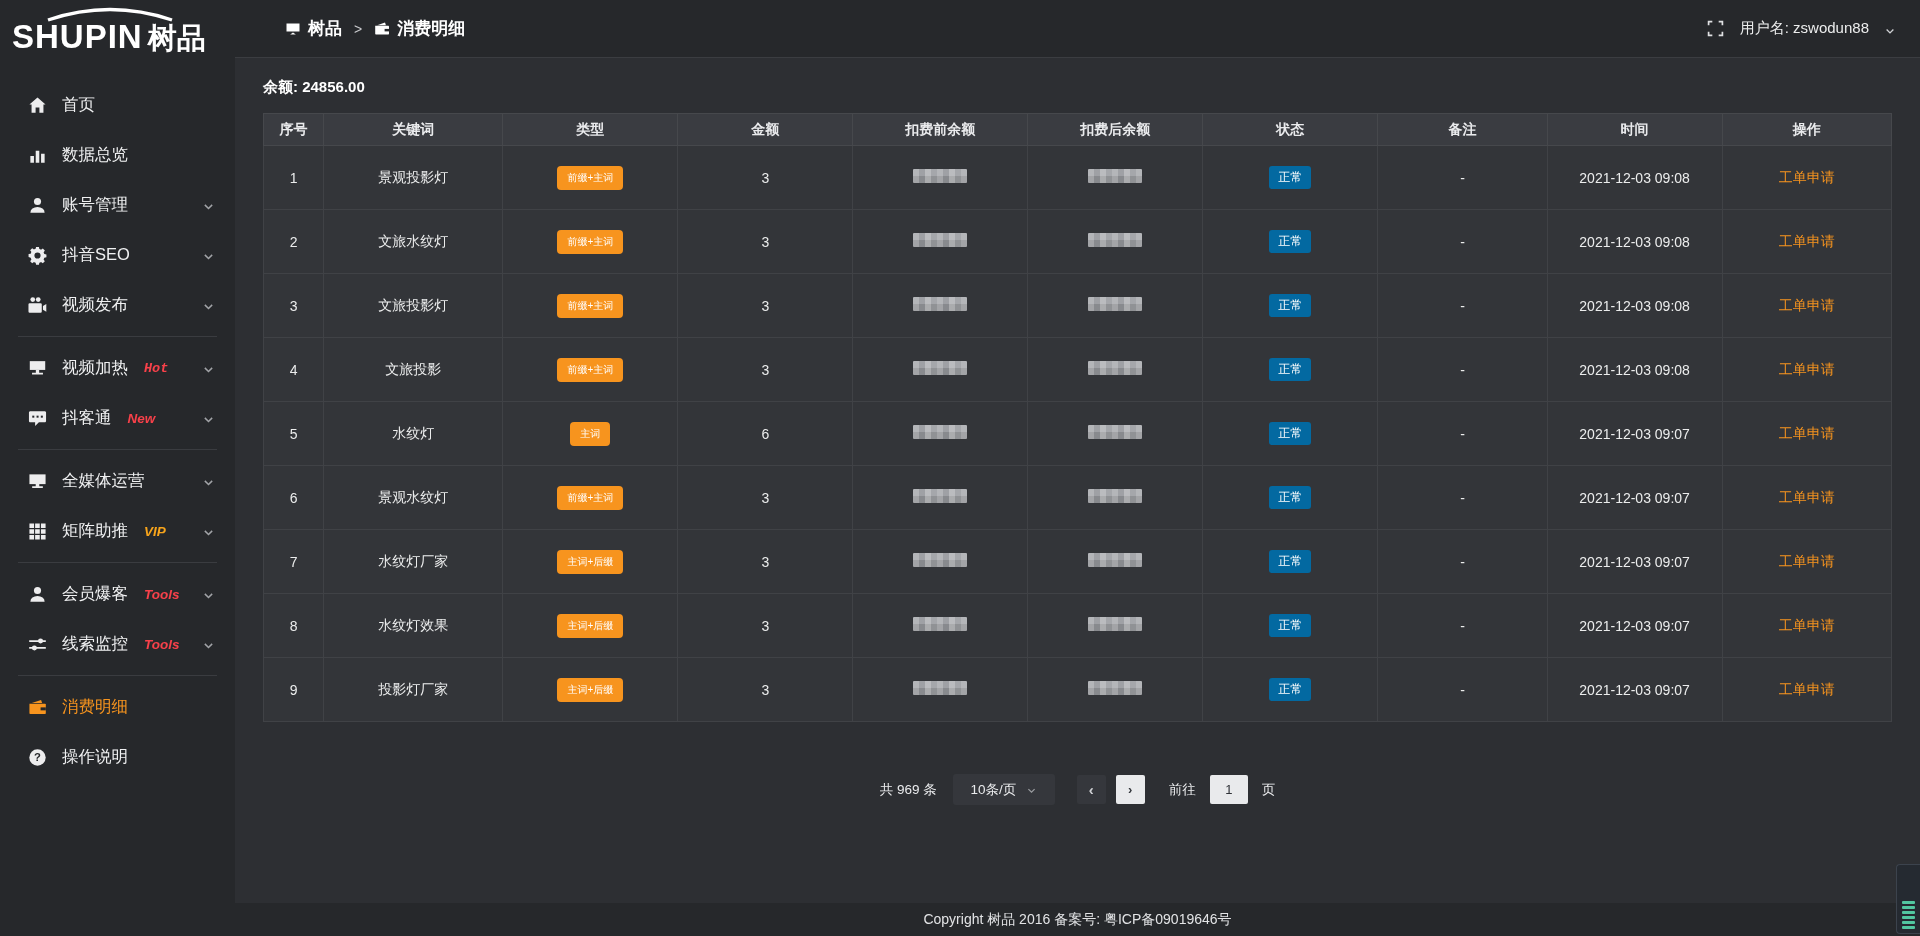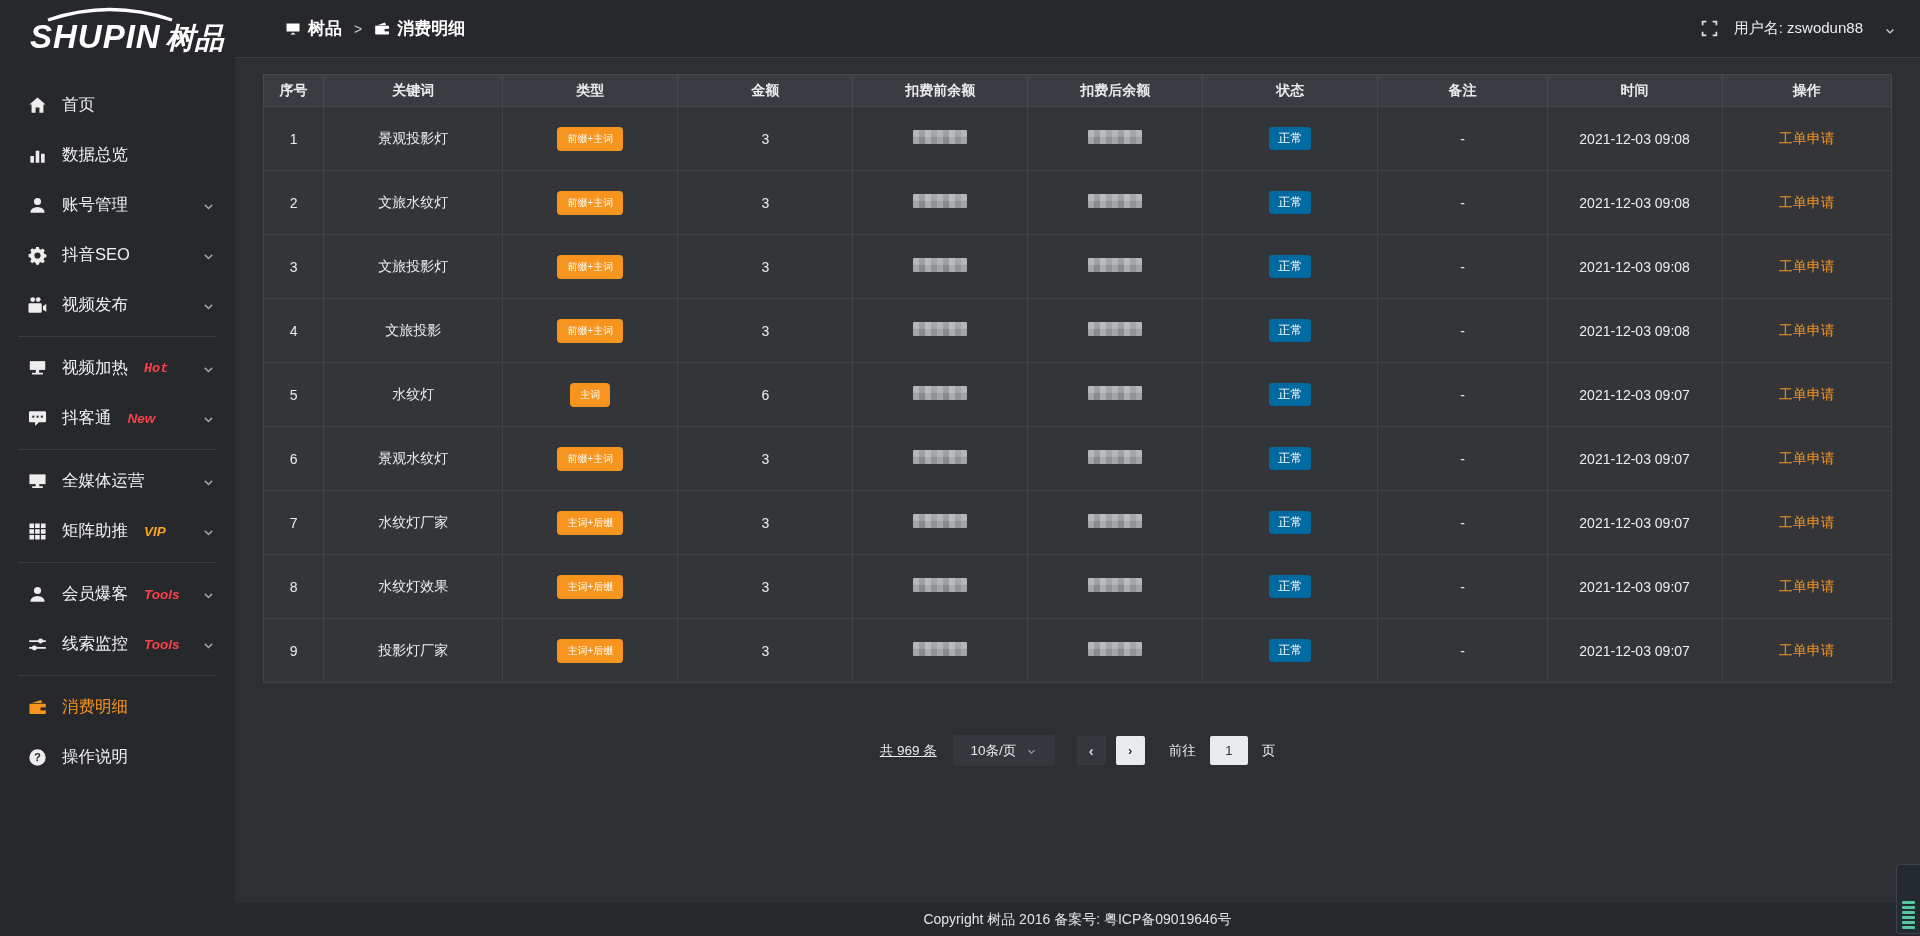--- a/index.html
+++ b/index.html
@@ -2,21 +2,21 @@
 <html><head>
 <meta charset="utf-8">
 <style>
   * { margin:0; padding:0; box-sizing:border-box; }
   html,body { width:1920px; height:936px; overflow:hidden; }
   body { font-family:"Liberation Sans","DejaVu Sans",sans-serif; background:#2d2f33; color:#eceded; }
   .app { display:flex; width:100%; height:100%; }
 
   
   .sidebar { width:235px; flex:none; background:#26282b; display:flex; flex-direction:column; }
-  .logo { position:relative; height:66px; padding:18px 10px 0 30px; white-space:nowrap;font-style:italic; }
+  .logo { position:relative; height:66px; padding:18px 10px 0 12px; white-space:nowrap; }
   .logo-arc { position:absolute; top:6px; left:44px; }
   .logo .en { font-size:33px; font-weight:800; color:#fff; letter-spacing:1px; }
   .logo .cn { font-size:29px; font-weight:800; color:#fff; margin-left:5px; }
   .side-nav { margin-top:14px; flex:1; }
   .side-item { position:relative; height:50px; display:flex; align-items:center; padding-left:28px; color:#f0f1f2; cursor:pointer; }
   .side-item .ic { width:19px; height:19px; display:inline-flex; margin-right:15px; color:#ededee; }
   .side-item .ic svg { width:100%; height:100%; fill:currentColor; }
   .side-item .lbl { font-size:16.5px; }
   .side-item .tag { font-size:13.5px; font-weight:bold; font-style:italic; margin-left:16px; }
   .side-item .chev { position:absolute; right:20px; width:13px; height:13px; color:#a2a4a8; }
@@ -28,42 +28,42 @@
   
   .right { flex:1; display:flex; flex-direction:column; min-width:0; }
   .topbar { height:58px; flex:none; background:#26282b; border-bottom:1px solid #3b3d41; display:flex; align-items:center; justify-content:space-between; padding:0 24px 0 50px; }
   .breadcrumb { display:flex; align-items:center; font-size:17px; color:#ffffff; font-weight:bold; }
   .breadcrumb .bic { width:16px; height:16px; display:inline-flex; margin-right:7px; color:#fff; }
   .breadcrumb .bic svg { width:100%; height:100%; fill:currentColor; }
   .breadcrumb .sep { margin:0 12px; font-size:14px; color:#c9cacd; font-weight:normal; }
   .top-right { display:flex; align-items:center; gap:16px; font-size:15px; color:#eceded; }
   .fs-icon { width:17px; height:17px; display:inline-flex; color:#dfe0e2; cursor:pointer; }
   .fs-icon svg { width:100%; height:100%; }
-  .user-box { display:flex; align-items:center; gap:21px; cursor:pointer; }
+  .user-box { display:flex; align-items:center; gap:15px; cursor:pointer; }
   .user-box .chev { width:12px; height:12px; color:#cfd1d4; }
   .user-box .chev svg { width:100%; height:100%; }
 
   
   main { flex:1; display:flex; flex-direction:column; padding:0 28px; min-height:0; }
   .balance { margin-top:20px; font-size:15px; font-weight:bold; color:#ffffff; }
   table { margin-top:16px; width:100%; border-collapse:collapse; table-layout:fixed; }
   thead th { background:#3a3c41; height:32px; font-size:14px; font-weight:bold; color:#eaebed; border:1px solid #46484c; }
   tbody td { background:#333539; height:64px; text-align:center; font-size:14px; color:#eceded; border:1px solid #404246; }
   .type-badge { display:inline-block; background:#f7941e; color:#fff; font-size:10px; padding:5px 10px; border-radius:4px; }
   .status-badge { display:inline-block; background:#0369a1; color:#fff; font-size:12px; padding:3px 9px; border-radius:3px; }
   .mosaic { display:inline-block; width:54px; height:14px; border-radius:1px;
     background-image:
       repeating-linear-gradient(90deg, rgba(255,255,255,.30) 0 6px, rgba(255,255,255,.10) 6px 12px, rgba(255,255,255,.36) 12px 18px, rgba(255,255,255,.16) 18px 24px),
       repeating-linear-gradient(0deg, #7b7d81 0 7px, #94969b 7px 14px);
   }
   .action-link { color:#f7941e; cursor:pointer; }
 
   
   .pagination { margin-top:52px; display:flex; align-items:center; justify-content:center; gap:6px; font-size:13.5px; color:#eaebed; }
-  .pg-total { margin-right:10px;text-decoration:underline; }
+  .pg-total { margin-right:10px; }
   .page-size { display:flex; align-items:center; justify-content:center; gap:10px; width:102px; height:31px; background:#35373c; border-radius:3px; cursor:pointer; margin-right:14px; }
   .page-size .chev { width:11px; height:11px; color:#9a9ca0; }
   .page-size .chev svg { width:100%; height:100%; }
   .pager { min-width:29px; height:29px; display:inline-flex; align-items:center; justify-content:center; background:#e9eaec; color:#33363b; border:none; border-radius:2px; font-size:13px; font-weight:bold; margin:0 2px; cursor:pointer; font-family:inherit; }
   .pager.prev { background:#35373c; color:#cfd1d4; font-size:15px; }
   .pager.active { background:#f7941e; color:#fff; }
   .pager.more { font-size:10px; letter-spacing:1px; }
   .goto-label { margin-left:16px; }
   .goto-input { width:38px; height:29px; background:#e9eaec; border:none; border-radius:2px; text-align:center; color:#2f3237; font-size:13px; margin:0 8px; font-family:inherit; }
 
@@ -275,20 +275,24 @@
         <span class="user-box">
           <span>用户名: zswodun88</span>
           <span class="chev"><svg viewBox="0 0 16 16" fill="none" stroke="currentColor" stroke-width="1.8">
                 <path d="M3.5 6l4.5 4.5L12.5 6"></path>
               </svg></span>
         </span>
       </div>
     </header>
 
     <main>
+      <div class="balance">
+        <span>余额:</span>
+        <span>24856.00</span>
+      </div>
 
       <table id="data-table">
         <colgroup id="table-cols">
             <col style="width: 3.7%;">
             <col style="width: 11%;">
             <col style="width: 10.75%;">
             <col style="width: 10.75%;">
             <col style="width: 10.75%;">
             <col style="width: 10.75%;">
             <col style="width: 10.75%;">

